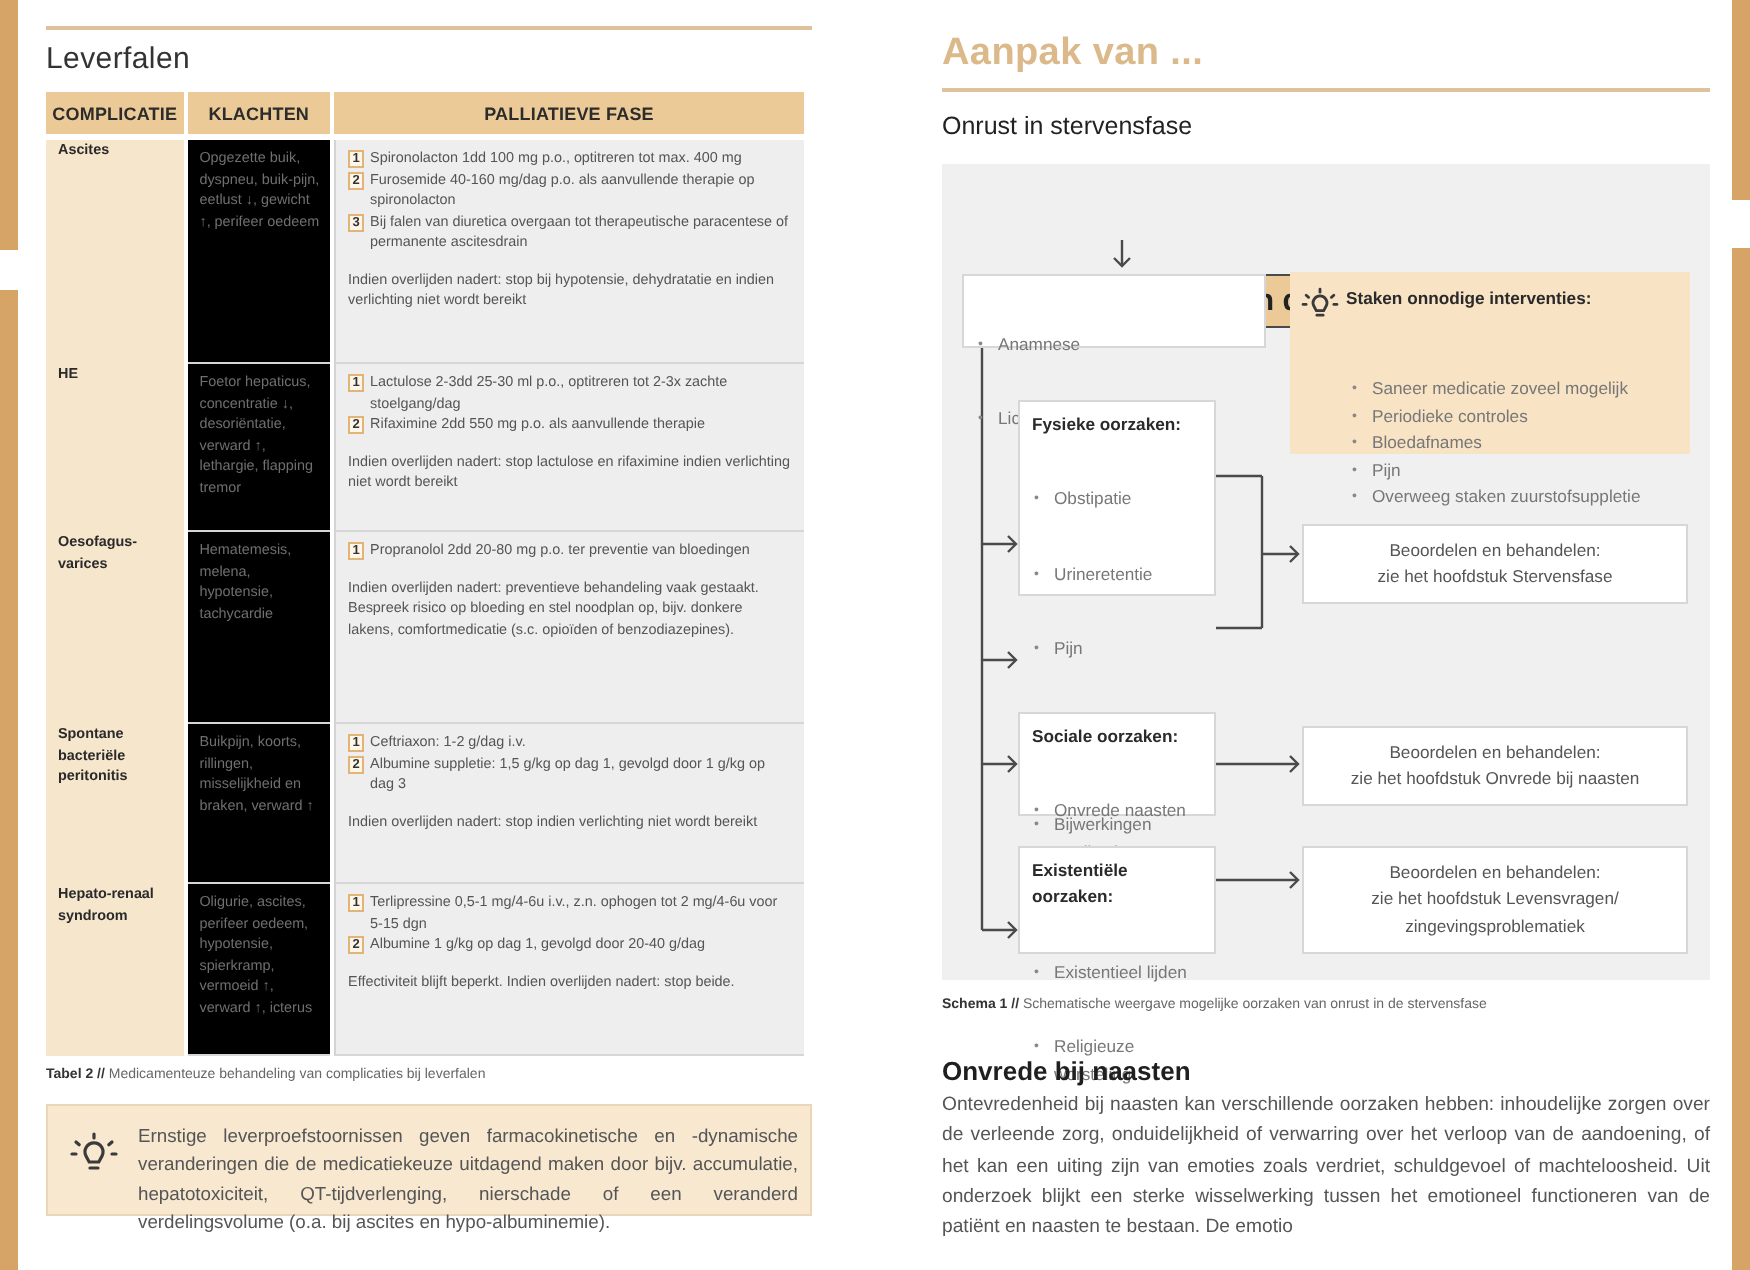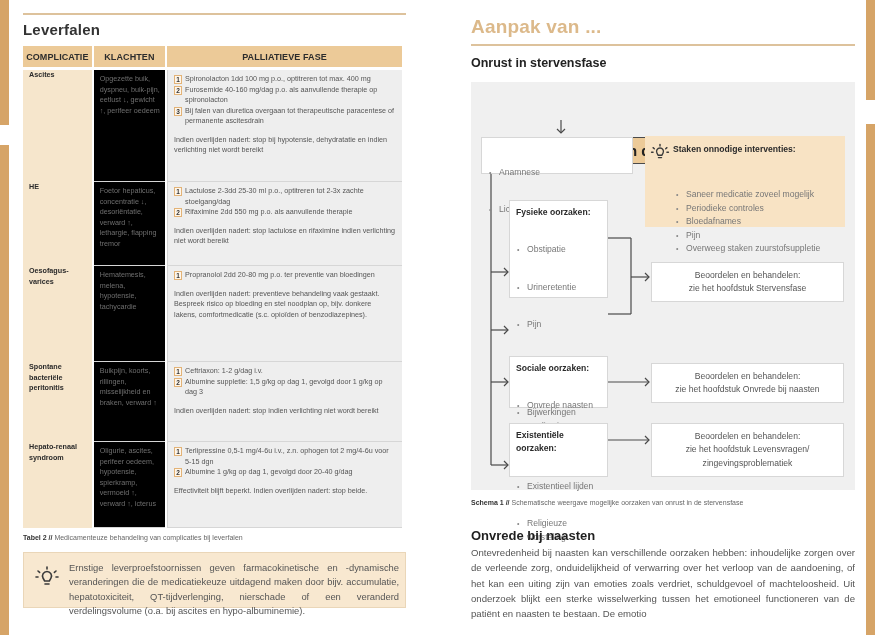--- a/index.html
+++ b/index.html
@@ -8,21 +8,21 @@
 
   .edge-tab { position: absolute; background: #d6a467; }
   .edge-left-a  { left: 0; top: 0; width: 9px; height: 125px; }
   .edge-left-b  { left: 0; top: 145px; width: 9px; height: 490px; }
   .edge-right-a { right: 0; top: 0; width: 9px; height: 100px; }
   .edge-right-b { right: 0; top: 124px; width: 9px; height: 511px; }
 
   
   .left-page { position: absolute; left: 23px; top: 0; width: 383px; height: 635px; }
   .top-rule { position: absolute; left: 0; top: 13px; width: 383px; height: 2px; background: #ddc29c; }
-  .section-title { position: absolute; left: 0; top: 21px; font-size: 15px; font-weight: bold; color: #333; letter-spacing: 0.2px; }
+  .section-title { position: absolute; left: 0; top: 21px; font-size: 15px; font-weight: normal; color: #333; letter-spacing: 0.2px; }
 
   table.liver { position: absolute; left: 0; top: 46px; width: 383px; border-collapse: separate; border-spacing: 2px 0; margin-left: -2px; }
   table.liver th { background: #ecca98; height: 24px; font-size: 9px; font-weight: bold; color: #2c2c2c; text-align: center; letter-spacing: 0.1px; border-bottom: 3px solid #fff; }
   table.liver td { vertical-align: top; font-size: 7.2px; line-height: 10.5px; }
   td.comp { background: #f6e6cc; font-weight: bold; font-size: 9px; line-height: 12px; color: #2a2a2a; vertical-align: middle; padding: 0 6px; }
   td.compl { background: #000000; color: #6f6f6f; padding: 4px 4px 4px 6px; border-bottom: 1px solid #d6d6d6; }
   td.pall { background: #eeeeee; color: #555; padding: 4px 6px 4px 6px; border-left: 1px solid #d3d3d3; border-bottom: 1px solid #d6d6d6; }
   .step { display: flex; align-items: flex-start; }
   .badge { flex: 0 0 auto; width: 8px; height: 9px; margin-right: 3px; margin-top: 1px; border: 1px solid #e3b377; background: #fff6ea; font-size: 6.5px; line-height: 7px; text-align: center; font-weight: bold; color: #333; }
   .step-text { flex: 1; }
@@ -38,21 +38,21 @@
   .table-caption b { color: #333; }
 
   .tip-box { position: absolute; left: 0; top: 552px; width: 383px; height: 56px; background: #f8e8d0; border: 1px solid #ead6b8; }
   .tip-icon { position: absolute; left: 10px; top: 12px; width: 26px; height: 26px; }
   .tip-text { position: absolute; left: 45px; top: 8px; width: 330px; font-size: 9.4px; line-height: 14.3px; color: #555; text-align: justify; }
 
   
   .right-page { position: absolute; left: 471px; top: 0; width: 384px; height: 635px; }
   .chapter-title { position: absolute; left: 0; top: 16px; font-size: 19px; font-weight: bold; color: #dcb98a; letter-spacing: 0.2px; }
   .chapter-rule { position: absolute; left: 0; top: 44px; width: 384px; height: 2px; background: #ddc29c; }
-  .sub-title { position: absolute; left: 0; top: 56px; font-size: 12.5px; font-weight: bold; color: #222; }
+  .sub-title { position: absolute; left: 0; top: 56px; font-size: 12.5px; font-weight: normal; color: #222; }
 
   .schema { position: absolute; left: 0; top: 82px; width: 384px; height: 408px; background: #f0f0f0; }
   .fc-head { position: absolute; left: 10px; top: 11px; width: 363px; height: 27px; background: #ecca98; border: 1px solid #4a4a4a; font-size: 15px; font-weight: bold; text-align: center; line-height: 25px; color: #222; margin-top: 44px; }
   .fc-box { position: absolute; background: #fff; border: 1px solid #d7d7d7; font-size: 8.6px; line-height: 13.4px; color: #777; }
   .fc-box .ttl { font-weight: bold; color: #2a2a2a; }
   .fc-box ul { list-style: none; }
   .fc-box li { position: relative; padding-left: 11px; margin-top: 24px; }
   .fc-box li::before { content: "\2022"; position: absolute; left: 1px; top: 0; font-size: 7px; color: #888; }
   .fc-result { text-align: center; color: #555; display: flex; flex-direction: column; justify-content: center; }
 

